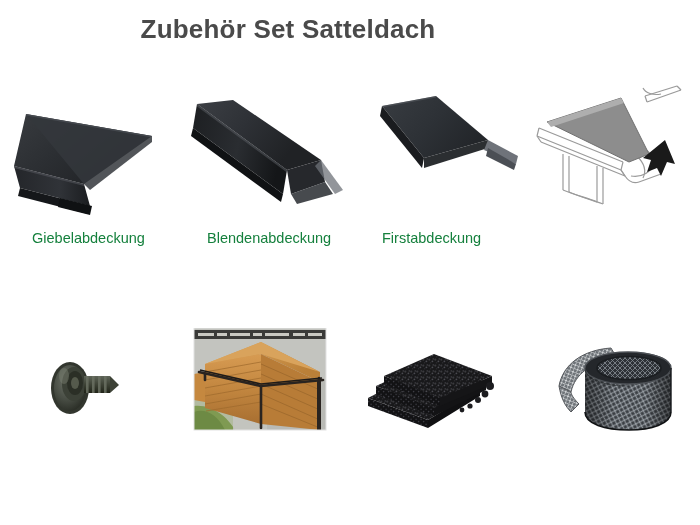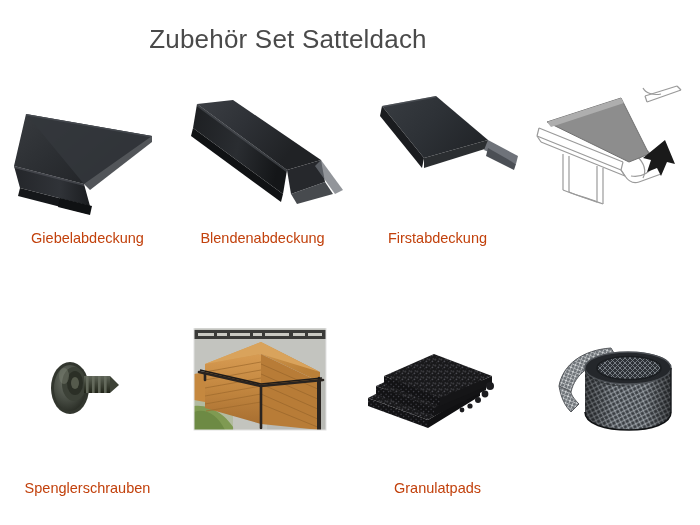--- a/index.html
+++ b/index.html
@@ -14,26 +14,26 @@
     overflow: hidden;
   }
   .page {
     position: relative;
     width: 700px;
     height: 525px;
     background: #ffffff;
   }
   .page-title {
     position: absolute;
-    top: 24px;
+    top: 14px;
     left: 0;
     width: 576px;
     text-align: center;
     font-size: 26px;
-    font-weight: normal;
+    font-weight: bold;
     color: #4a4a4a;
     letter-spacing: 0.2px;
   }
   .grid {
     position: absolute;
     top: 78px;
     left: 0;
     width: 700px;
     height: 440px;
   }
@@ -47,24 +47,25 @@
     top: 0;
     left: 0;
     width: 175px;
     height: 150px;
   }
   .cell-label {
     position: absolute;
     top: 152px;
     left: 0;
     width: 175px;
-    text-align: center;
+    text-align: left;
     font-size: 14.5px;
-    color: #c2410c;
+    color: #15803d;
     white-space: nowrap;
+    padding-left: 32px;
   }
   .r0 { top: 0; }
   .r1 { top: 250px; }
   .c0 { left: 0; }
   .c1 { left: 175px; }
   .c2 { left: 350px; }
   .c3 { left: 525px; }
 
   svg { display: block; }
 </style>
@@ -245,21 +246,20 @@
             <rect x="92" y="48" width="2.6" height="17"></rect>
             <rect x="98" y="48" width="2.6" height="17"></rect>
             <rect x="104" y="48" width="2.6" height="17"></rect>
           </g>
 
           <polygon points="110,48 110,65 119,57" fill="#3d4236"></polygon>
 
           <ellipse cx="64" cy="48" rx="5" ry="8" fill="#7d8274" opacity="0.45"></ellipse>
         </svg>
       </div>
-      <div class="cell-label">Spenglerschrauben</div>
     </div>
 
     <div class="cell r1 c1">
       <div class="cell-img">
         <svg width="175" height="150" viewBox="0 0 175 150">
           <defs>
             <linearGradient id="woodG" x1="0" y1="0" x2="0" y2="1">
               <stop offset="0%" stop-color="#d79b52"></stop>
               <stop offset="50%" stop-color="#c2863f"></stop>
               <stop offset="100%" stop-color="#a86f31"></stop>
@@ -372,21 +372,20 @@
 
           <g fill="#1c1c1f">
             <circle cx="140" cy="58" r="4"></circle>
             <circle cx="135" cy="66" r="3.4"></circle>
             <circle cx="128" cy="72" r="3"></circle>
             <circle cx="120" cy="78" r="2.6"></circle>
             <circle cx="112" cy="82" r="2.4"></circle>
           </g>
         </svg>
       </div>
-      <div class="cell-label">Granulatpads</div>
     </div>
 
     <div class="cell r1 c3">
       <div class="cell-img">
         <svg width="175" height="150" viewBox="0 0 175 150">
           <defs>
             <pattern id="meshOut" width="6" height="6" patternUnits="userSpaceOnUse" patternTransform="rotate(18)">
               <rect width="6" height="6" fill="#3b3f44"></rect>
               <path d="M0,0 L6,6 M6,0 L0,6" stroke="#9aa0a6" stroke-width="1.1"></path>
             </pattern>

